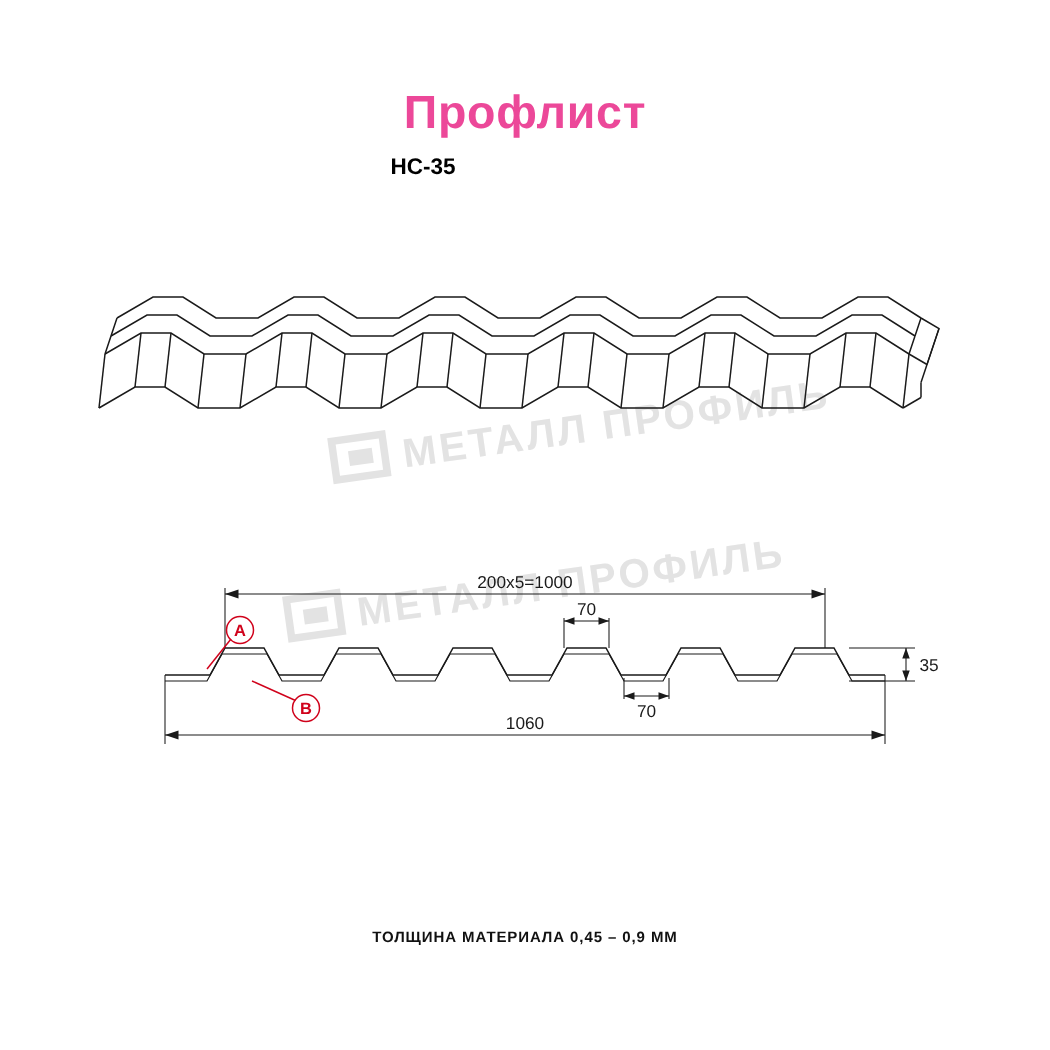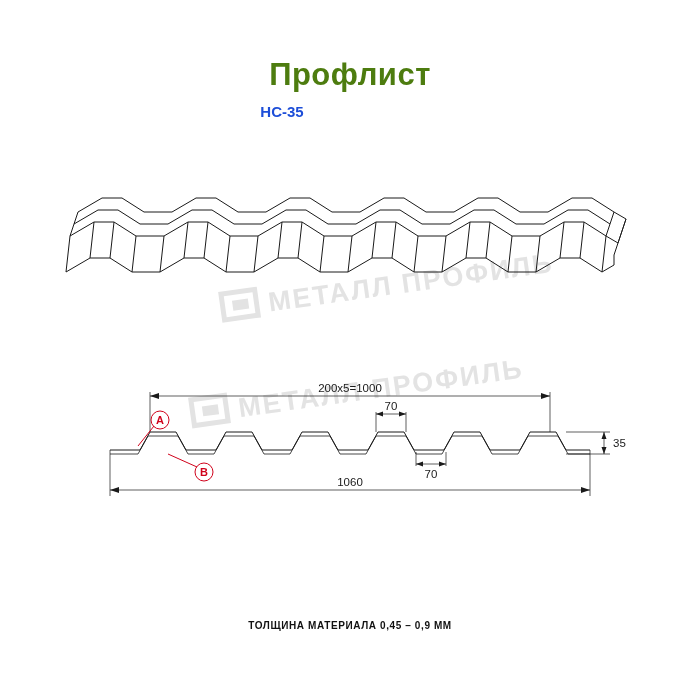--- a/index.html
+++ b/index.html
@@ -22,31 +22,31 @@
   }
   .title {
     position: absolute;
     top: 57px;
     left: 0;
     width: 700px;
     text-align: center;
     font-size: 31px;
     font-weight: bold;
     letter-spacing: 0.5px;
-    color: #4d7c0f;
+    color: #ec4899;
   }
   .subtitle {
     position: absolute;
     top: 103px;
     left: 0;
     width: 564px;
     text-align: center;
     font-size: 15px;
     font-weight: bold;
-    color: #1d4ed8;
+    color: #000000;
   }
   .footer-note {
     position: absolute;
     top: 620px;
     left: 0;
     width: 700px;
     text-align: center;
     font-size: 10px;
     font-weight: bold;
     letter-spacing: 0.6px;

